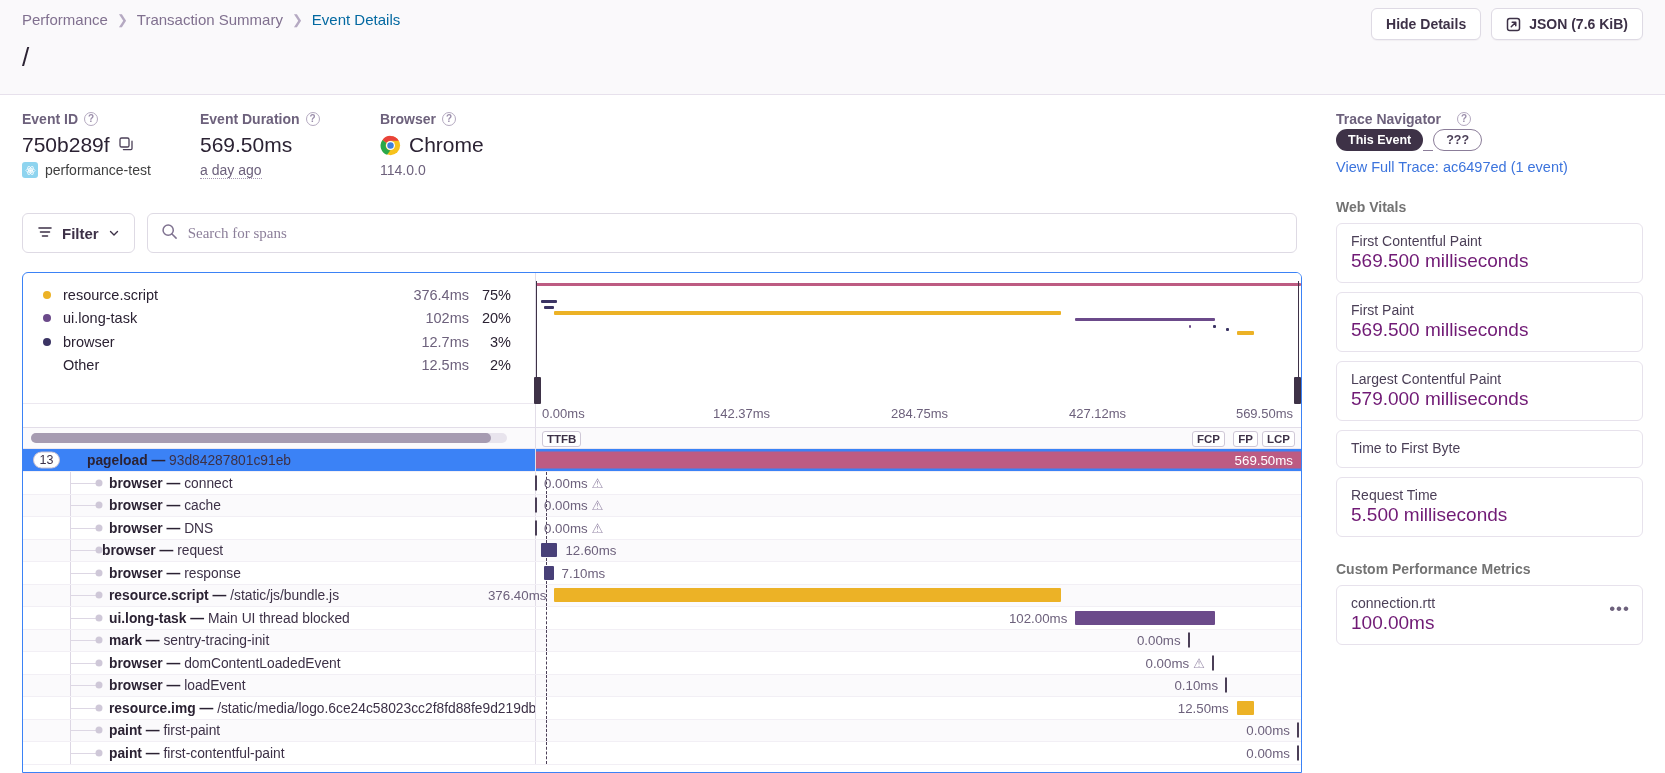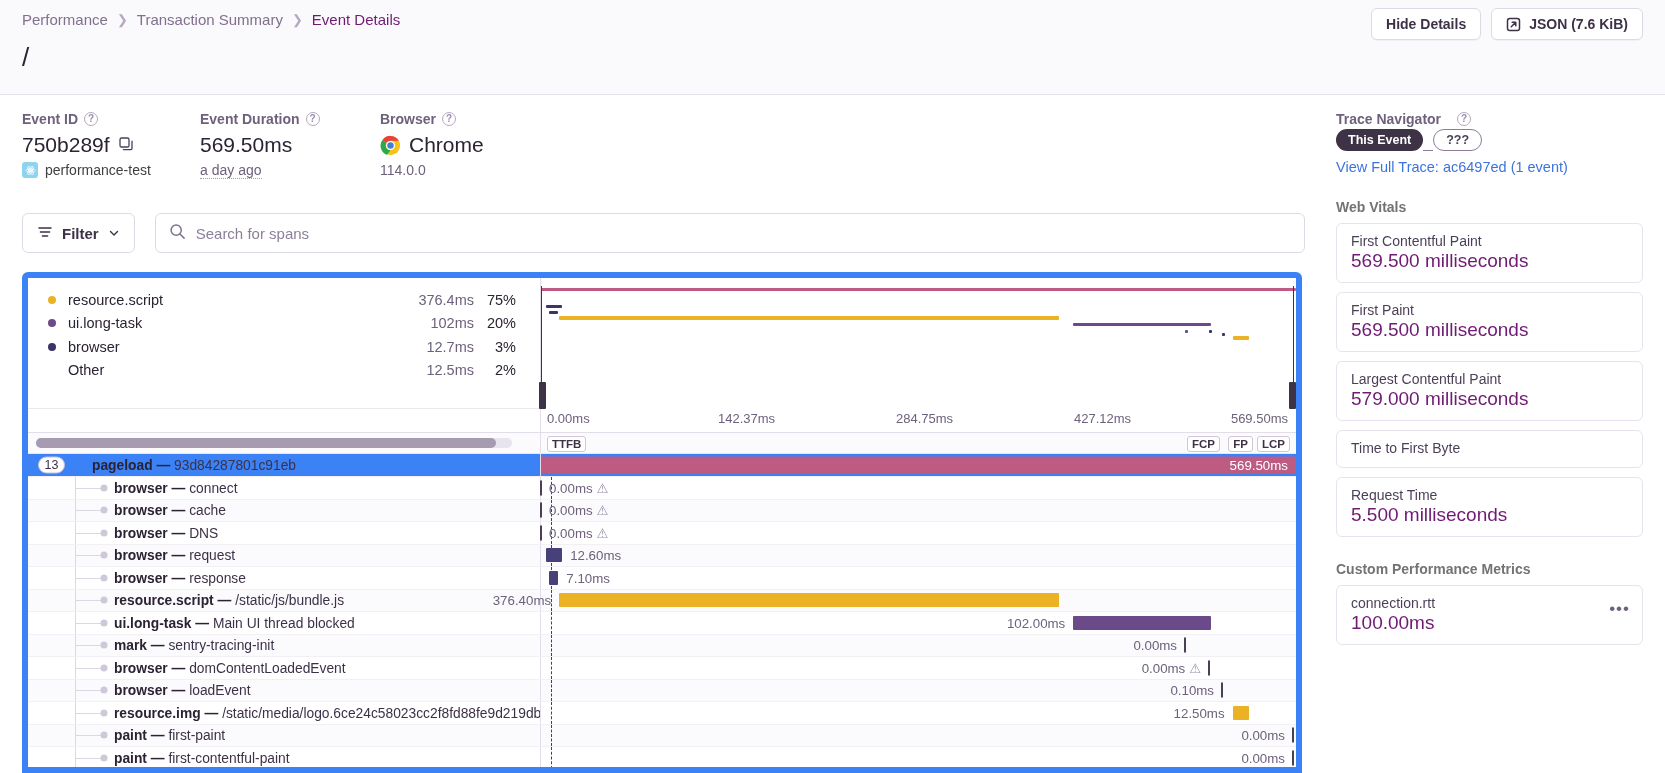--- a/index.html
+++ b/index.html
@@ -16,21 +16,21 @@
   .header {
     position: absolute; left: 0; top: 0; width: 1665px; height: 95px;
     background: #faf9fb; border-bottom: 1px solid #e7e1ec;
   }
   .breadcrumb {
     position: absolute; left: 22px; top: 11px;
     display: flex; align-items: center; gap: 9px;
     font-size: 15px; color: #80708f;
   }
   .breadcrumb .crumb { cursor: pointer; }
-  .breadcrumb .crumb.last { color: #701a75; }
+  .breadcrumb .crumb.last { color: #0369a1; }
   .breadcrumb .sep { color: #b5a9c2; font-size: 13px; }
   .page-title {
     position: absolute; left: 22px; top: 42px;
     font-size: 26px; font-weight: 400; color: #2b2233;
     letter-spacing: .3px;
   }
   .hdr-actions {
     position: absolute; right: 22px; top: 8px;
     display: flex; gap: 10px; align-items: center;
   }
@@ -100,42 +100,42 @@
     padding: 9px 14px 10px 14px; margin-bottom: 9px; position: relative;
   }
   .vital-name { font-size: 14px; color: #4b3f57; margin-bottom: 1px; }
   .vital-value { font-size: 19px; color: #701a75; }
   .dots-btn {
     position: absolute; right: 12px; top: 14px;
     color: #6d617c; font-size: 17px; letter-spacing: 1px; cursor: pointer; line-height: 1;
   }
 
   
-  .filterbar { position: absolute; left: 22px; top: 213px; display: flex; gap: 20px; }
+  .filterbar { position: absolute; left: 22px; top: 213px; display: flex; gap: 12px; }
   .filter-btn {
     display: inline-flex; align-items: center; gap: 9px; height: 40px;
     padding: 0 14px; background: #fff; border: 1px solid #dedae4; border-radius: 6px;
     font-size: 15px; font-weight: bold; color: #3d3147; cursor: pointer;
   }
   .search-box {
     width: 1150px; height: 40px; background: #fff;
     border: 1px solid #dedae4; border-radius: 6px;
     display: flex; align-items: center; gap: 10px; padding: 0 13px;
     cursor: text;
   }
   .search-box input {
     border: none; outline: none; width: 100%; font-size: 15px;
-    font-family: Liberation Sans, sans-serif; color: #7f1d1d; background: transparent;
+    font-family: Liberation Serif, serif; color: #7f1d1d; background: transparent;
   }
   .search-box input::placeholder { color: #8c7f9a; }
 
   
   .wf {
     position: absolute; left: 22px; top: 272px; width: 1280px; height: 501px;
-    border: 6px solid #3b82f6; border-radius: 6px 6px 0 0; background: #fff;
+    border: 1px solid #3b82f6; border-radius: 6px 6px 0 0; background: #fff;
     overflow: hidden;
   }
   .wf-top { position: relative; height: 131px; border-bottom: 1px solid #ecE8f0; }
   
   .ops { position: absolute; left: 0; top: 0; width: 512px; padding: 10px 24px 0 20px; }
   .op-row { display: flex; align-items: center; height: 23.5px; font-size: 14.5px; }
   .op-dot { width: 8px; height: 8px; border-radius: 50%; margin-right: 12px; flex: none; }
   .op-name { color: #2b2233; flex: 1; }
   .op-dur { color: #6d617c; width: 78px; text-align: right; }
   .op-pct { color: #2b2233; width: 42px; text-align: right; }
@@ -530,21 +530,21 @@
               <span>0.00ms</span>
               <span class="warn">⚠</span>
             </div>
           </div>
         </div>
         <div class="row odd">
           <div class="row-left">
             <div class="tree-v"></div>
             <div class="tree-h"></div>
             <div class="tree-node"></div>
-            <div class="span-label" style="left: 86px;"><b>browser</b><span class="dash"> — </span><span class="desc">request</span></div>
+            <div class="span-label" style="left: 79px;"><b>browser</b><span class="dash"> — </span><span class="desc">request</span></div>
           </div>
           <div class="row-right">
             <div class="dashed-line" style="left: 10px;"></div>
             <div class="bar" style="left: 0.6%; width: 2.2%; background: rgb(72, 64, 120);"></div>
             <div class="dur" style="left: calc(2.8% + 8px);">
               <span>12.60ms</span>
             </div>
           </div>
         </div>
         <div class="row">

